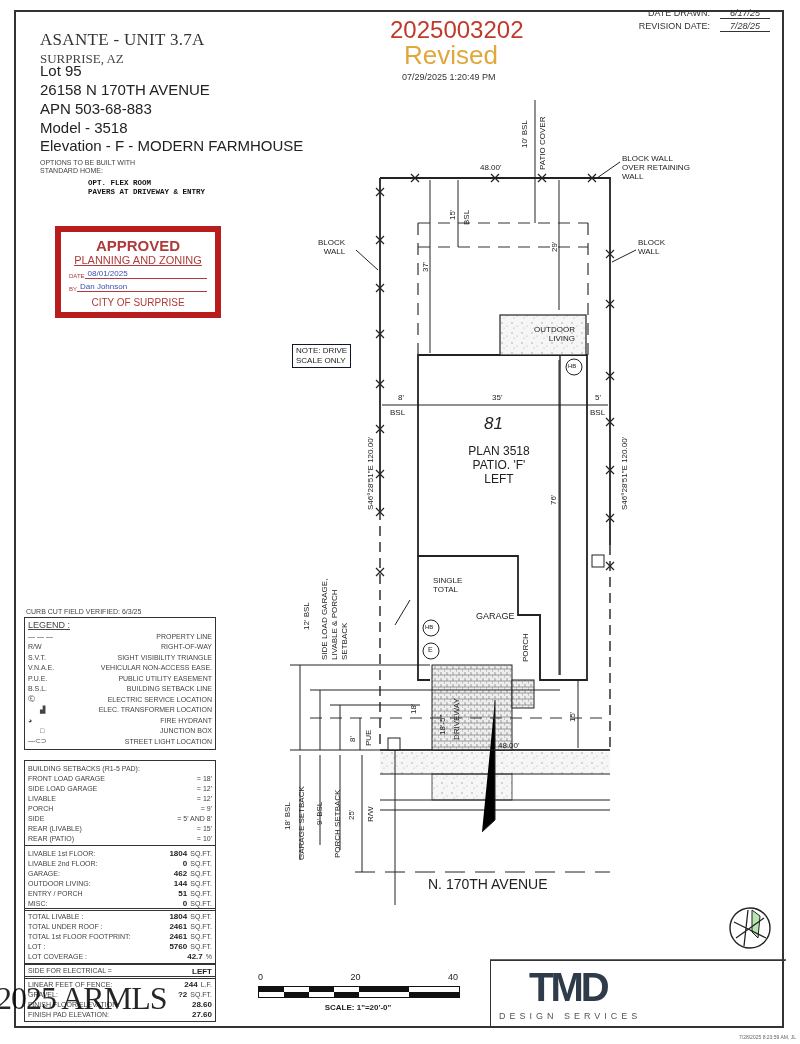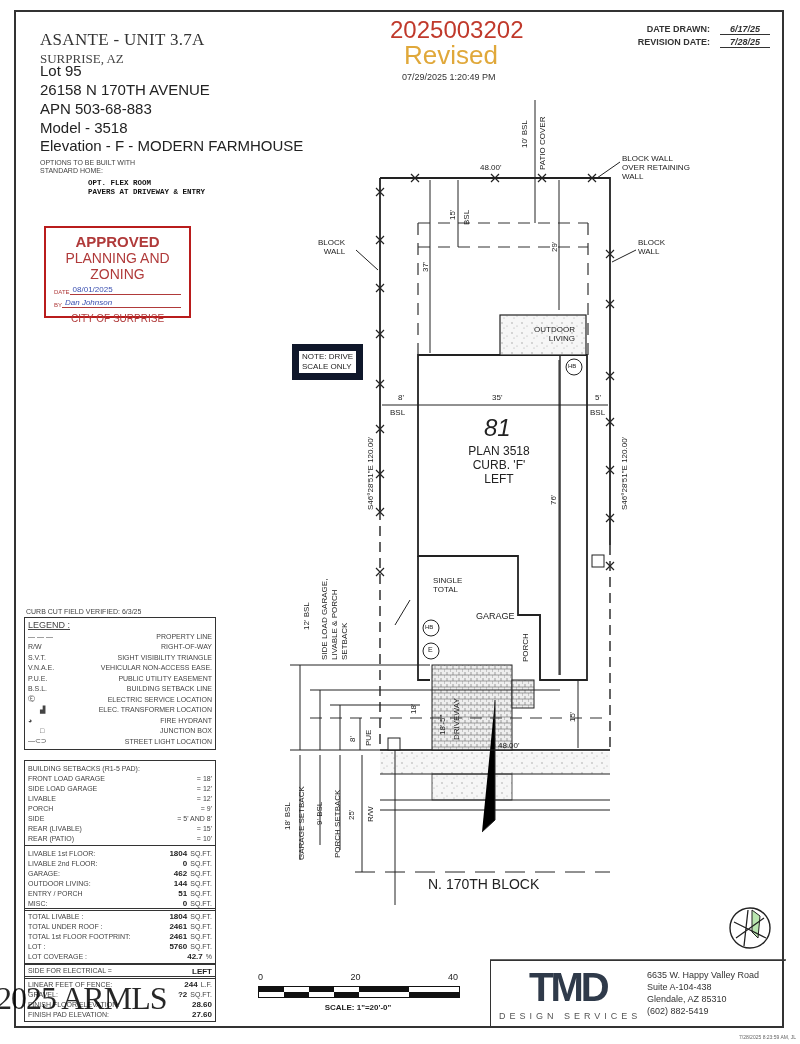--- a/index.html
+++ b/index.html
@@ -8,26 +8,26 @@
   .abs { position:absolute; }
   .serif { font-family:"Liberation Serif", serif;margin-top:8px; }
   .title-block .t1 { left:40px; top:22px; font-size:17px; letter-spacing:0.3px; color:#333; }
   .title-block .t2 { left:40px; top:43px; font-size:13px; color:#444; }
   .title-block .line { left:40px; font-size:15px; color:#222; }
   .title-block .small { left:40px; font-size:7px; color:#444; }
   .title-block .mono { left:40px; font-size:7.5px; font-family:"Liberation Mono", monospace; font-weight:bold; color:#111;padding-left:48px; }
   .permit { left:390px; top:16px; font-size:24px; color:#c0392b; }
   .revised { left:404px; top:40px; font-size:26px; color:#e0a83a; }
   .stamp-time { left:402px; top:72px; font-size:9px; color:#333; }
-  .dates { right:30px; top:24px; font-size:9px; color:#333; text-align:right;font-weight:bold; }
+  .dates { right:30px; top:8px; font-size:9px; color:#333; text-align:right; }
   .dates .row { display:flex; justify-content:flex-end; gap:10px; margin-bottom:2px; }
   .dates .val { border-bottom:1px solid #333; width:50px; text-align:center; font-style:italic; }
-  .approved { left:44px; top:226px; width:147px; height:92px; border:2px solid #b91c1c; box-sizing:border-box; text-align:center; color:#b03a3a; }
+  .approved { left:55px; top:226px; width:166px; height:92px; border:6px solid #b91c1c; box-sizing:border-box; text-align:center; color:#b03a3a; }
   .approved .big { font-size:15px; font-weight:bold; margin-top:5px; }
-  .approved .pz { font-size:14px; }
+  .approved .pz { font-size:11px;text-decoration:underline; }
   .approved .line2 { display:flex; font-size:6px; margin:3px 8px 0; align-items:flex-end; }
   .approved .line2 span.v { flex:1; border-bottom:1px solid #b03a3a; color:#3a4fb0; font-size:8px; text-align:left; padding-left:3px; }
   .approved .cos { font-size:10px; margin-top:5px; }
   .curb { left:26px; top:608px; font-size:7px; color:#444; }
   .legend { left:24px; top:617px; width:192px; border:1.5px solid #333; font-size:7px; color:#444; box-sizing:border-box; padding:2px 3px; }
   .legend .hd { text-decoration:underline; font-size:9px; margin-bottom:1px; }
   .legend .row { display:flex; justify-content:space-between; height:10.5px; align-items:center; }
   .setbacks { left:24px; top:760px; width:192px; border:1.5px solid #333; font-size:7px; color:#444; box-sizing:border-box; padding:2px 3px; }
   .setbacks .row, .areas .row, .totals .row, .elev .row { display:flex; justify-content:space-between; height:10px; align-items:center; }
   .areas { left:24px; top:845px; width:192px; border:1.5px solid #333; font-size:7px; color:#444; box-sizing:border-box; padding:2px 3px; }
@@ -39,25 +39,25 @@
   .watermark { left:-4px; top:980px; font-family:"Liberation Serif", serif; font-size:32px; color:rgba(0,0,0,0.85); letter-spacing:-1px; white-space:nowrap; }
   .scale { left:258px; top:972px; font-size:9px; color:#222; }
   .scale .bar { display:flex; width:200px; height:10px; border:1px solid #111; margin-top:4px; }
   .scale .bar div { flex:1; }
   .scale .lbl { margin-top:5px; font-size:8px; font-weight:bold; text-align:center; width:200px; }
   .tmd { left:490px; top:960px; width:295px; height:68px; border-left:1.5px solid #333; border-top:1.5px solid #333; box-sizing:border-box; }
   .tmd .logo { position:absolute; left:38px; top:4px; font-size:40px; font-weight:bold; color:#2f3a4a; letter-spacing:-3px; font-family:"Liberation Sans", sans-serif; }
   .tmd .ds { position:absolute; left:8px; top:50px; font-size:9px; letter-spacing:4px; color:#555; }
   .tmd .addr { position:absolute; left:156px; top:8px; font-size:9px; color:#333; line-height:12px; }
   .footer-ts { right:4px; top:1034px; font-size:5px; color:#666; }
-  .note-box { left:292px; top:344px; border:7px solid #0f172a; font-size:8px; padding:1px 3px; color:#222; line-height:10px; }
+  .note-box { left:292px; top:344px; border:1px solid #0f172a; font-size:8px; padding:1px 3px; color:#222; line-height:10px; }
   .lbl8 { font-size:8px; color:#222; }
   .lbl9 { font-size:9px; color:#222;margin-left:28px; }
   .rot { transform-origin:left top; white-space:nowrap; }
-  .lot-num { left:484px; top:414px; font-size:24px; font-style:italic; color:#222; }
+  .lot-num { left:484px; top:414px; font-size:17px; font-style:italic; color:#222; }
   .plan { left:454px; top:444px; font-size:12px; color:#222; text-align:center; width:90px; line-height:14px; }
   .street { left:428px; top:876px; font-size:14px; color:#222; }
 </style>
 </head>
 <body>
 
 <div class="frame"></div>
 
 <div class="title-block">
   <div class="abs t1 serif">ASANTE - UNIT 3.7A</div>
@@ -90,21 +90,21 @@
 
 <div class="abs approved">
   <div class="big">APPROVED</div>
   <div class="pz">PLANNING AND ZONING</div>
   <div class="line2">
       <span>DATE</span>
       <span class="v">08/01/2025</span>
     </div>
   <div class="line2">
       <span>BY</span>
-      <span class="v" style="font-style:italic">Dan Johnson</span>
+      <span class="v" style="">Dan Johnson</span>
     </div>
   <div class="cos">CITY OF SURPRISE</div>
 </div>
 
 <svg class="abs" style="left:0;top:0" width="800" height="1044">
   <defs>
     <pattern id="paver" width="6" height="6" patternUnits="userSpaceOnUse">
       <rect width="6" height="6" fill="#eee"></rect>
       <path d="M0 3H6M3 0V3M0 3V6" stroke="#777" stroke-width="0.7"></path>
     </pattern>
@@ -248,21 +248,21 @@
     <div>SINGLE</div>
     <div>TOTAL</div>
   </div>
 <div class="abs lbl9" style="left:448px;top:611px">GARAGE</div>
 <div class="abs lbl8 rot" style="left:521px;top:662px;transform:rotate(-90deg)">PORCH</div>
 <div class="abs lbl8 rot" style="left:452px;top:740px;transform:rotate(-90deg)">DRIVEWAY</div>
 <div class="abs lbl8 rot" style="left:438px;top:735px;transform:rotate(-90deg)">18'-5"</div>
 <div class="abs lot-num">81</div>
 <div class="abs plan">
   <div>PLAN 3518</div>
-  <div>CURB. 'F'</div>
+  <div>PATIO. 'F'</div>
   <div>LEFT</div>
 </div>
 <div class="abs lbl8" style="left:480px;top:163px">48.00'</div>
 <div class="abs lbl8" style="left:498px;top:741px">48.00'</div>
 <div class="abs lbl8 rot" style="left:520px;top:148px;transform:rotate(-90deg)">10' BSL</div>
 <div class="abs lbl8 rot" style="left:538px;top:170px;transform:rotate(-90deg)">PATIO COVER</div>
 <div class="abs lbl8 rot" style="left:421px;top:272px;transform:rotate(-90deg)">37'</div>
 <div class="abs lbl8 rot" style="left:448px;top:220px;transform:rotate(-90deg)">15'</div>
 <div class="abs lbl8 rot" style="left:462px;top:225px;transform:rotate(-90deg)">BSL</div>
 <div class="abs lbl8 rot" style="left:550px;top:252px;transform:rotate(-90deg)">29'</div>
@@ -283,21 +283,21 @@
 <div class="abs lbl8 rot" style="left:409px;top:714px;transform:rotate(-90deg)">18'</div>
 <div class="abs lbl8 rot" style="left:348px;top:742px;transform:rotate(-90deg)">8'</div>
 <div class="abs lbl8 rot" style="left:364px;top:746px;transform:rotate(-90deg)">PUE</div>
 <div class="abs lbl8 rot" style="left:568px;top:722px;transform:rotate(-90deg)">15'</div>
 <div class="abs lbl8 rot" style="left:283px;top:830px;transform:rotate(-90deg)">18' BSL</div>
 <div class="abs lbl8 rot" style="left:297px;top:860px;transform:rotate(-90deg)">GARAGE SETBACK</div>
 <div class="abs lbl8 rot" style="left:315px;top:825px;transform:rotate(-90deg)">9' BSL</div>
 <div class="abs lbl8 rot" style="left:333px;top:858px;transform:rotate(-90deg)">PORCH SETBACK</div>
 <div class="abs lbl8 rot" style="left:347px;top:820px;transform:rotate(-90deg)">25'</div>
 <div class="abs lbl8 rot" style="left:366px;top:822px;transform:rotate(-90deg)">R/W</div>
-<div class="abs street">N. 170TH BLOCK</div>
+<div class="abs street">N. 170TH AVENUE</div>
 
 <div class="abs curb">CURB CUT FIELD VERIFIED: 6/3/25</div>
 
 <div class="abs legend">
   <div class="hd">LEGEND :</div>
   <div class="row">
       <span>— — —</span>
       <span>PROPERTY LINE</span>
     </div>
   <div class="row">
@@ -463,21 +463,15 @@
     <div style="background:linear-gradient(#fff 50%, #111 50%)"></div>
     <div style="flex:2;background:linear-gradient(#111 50%, #fff 50%)"></div>
     <div style="flex:2;background:linear-gradient(#fff 50%, #111 50%)"></div>
   </div>
   <div class="lbl">SCALE:  1"=20'-0"</div>
 </div>
 
 <div class="abs tmd">
   <div class="logo">TMD</div>
   <div class="ds">DESIGN SERVICES</div>
-  <div class="addr">
-    <div>6635 W. Happy Valley Road</div>
-    <div>Suite A-104-438</div>
-    <div>Glendale, AZ 85310</div>
-    <div>(602) 882-5419</div>
-  </div>
 </div>
 
 <div class="abs footer-ts">7/28/2025 8:23:59 AM, JL</div>
 
 </body></html>

